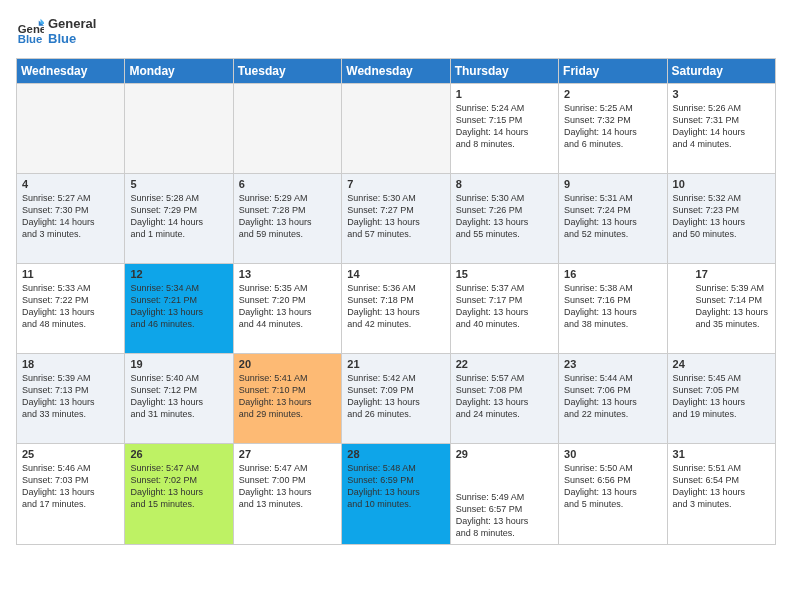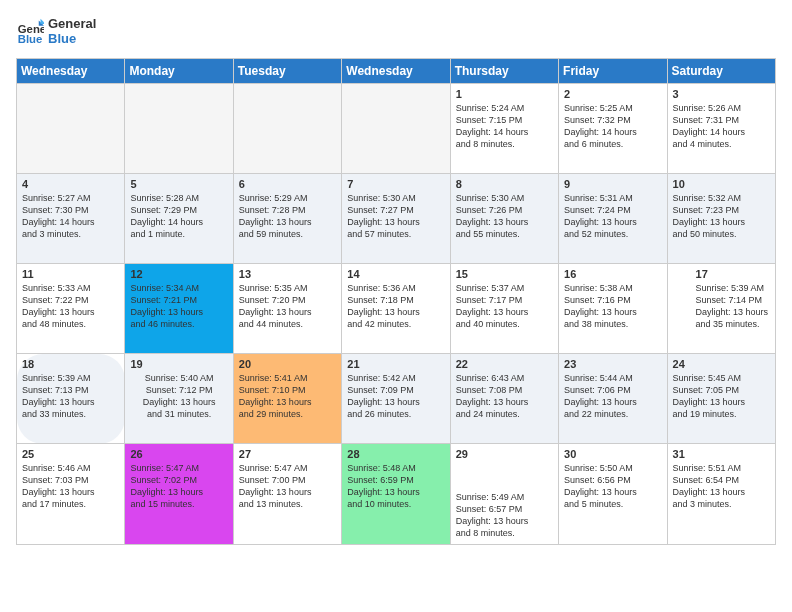--- a/index.html
+++ b/index.html
@@ -241,51 +241,51 @@
         </td>
         <td style="background: rgb(255, 255, 255); padding-left: 28px;">
           <span class="day-num">17</span>
           <div class="day-info" style="white-space: pre-line;">Sunrise: 5:39 AM
 Sunset: 7:14 PM
 Daylight: 13 hours
 and 35 minutes.</div>
         </td>
       </tr>
       <tr>
-        <td style="background: rgb(238, 242, 247); border-radius: 26px;">
+        <td style="background: rgb(238, 242, 247);">
           <span class="day-num">18</span>
           <div class="day-info" style="white-space: pre-line;">Sunrise: 5:39 AM
 Sunset: 7:13 PM
 Daylight: 13 hours
 and 33 minutes.</div>
         </td>
         <td style="background: rgb(238, 242, 247);">
           <span class="day-num">19</span>
-          <div class="day-info" style="white-space: pre-line; text-align: center;">Sunrise: 5:40 AM
+          <div class="day-info" style="white-space: pre-line;">Sunrise: 5:40 AM
 Sunset: 7:12 PM
 Daylight: 13 hours
 and 31 minutes.</div>
         </td>
         <td style="background: #fdba74;">
           <span class="day-num">20</span>
           <div class="day-info" style="white-space: pre-line;">Sunrise: 5:41 AM
 Sunset: 7:10 PM
 Daylight: 13 hours
 and 29 minutes.</div>
         </td>
         <td style="background: rgb(238, 242, 247);">
           <span class="day-num">21</span>
           <div class="day-info" style="white-space: pre-line;">Sunrise: 5:42 AM
 Sunset: 7:09 PM
 Daylight: 13 hours
 and 26 minutes.</div>
         </td>
         <td style="background: rgb(238, 242, 247);">
           <span class="day-num">22</span>
-          <div class="day-info" style="white-space: pre-line;">Sunrise: 6:43 AM
+          <div class="day-info" style="white-space: pre-line;">Sunrise: 5:57 AM
 Sunset: 7:08 PM
 Daylight: 13 hours
 and 24 minutes.</div>
         </td>
         <td style="background: rgb(238, 242, 247);">
           <span class="day-num">23</span>
           <div class="day-info" style="white-space: pre-line;">Sunrise: 5:44 AM
 Sunset: 7:06 PM
 Daylight: 13 hours
 and 22 minutes.</div>
@@ -299,35 +299,35 @@
         </td>
       </tr>
       <tr>
         <td style="background: rgb(255, 255, 255);">
           <span class="day-num">25</span>
           <div class="day-info" style="white-space: pre-line;">Sunrise: 5:46 AM
 Sunset: 7:03 PM
 Daylight: 13 hours
 and 17 minutes.</div>
         </td>
-        <td style="background: #d946ef; margin-left: 38px;">
+        <td style="background: #bef264; margin-left: 38px;">
           <span class="day-num">26</span>
           <div class="day-info" style="white-space: pre-line;">Sunrise: 5:47 AM
 Sunset: 7:02 PM
 Daylight: 13 hours
 and 15 minutes.</div>
         </td>
         <td style="background: rgb(255, 255, 255);">
           <span class="day-num">27</span>
           <div class="day-info" style="white-space: pre-line;">Sunrise: 5:47 AM
 Sunset: 7:00 PM
 Daylight: 13 hours
 and 13 minutes.</div>
         </td>
-        <td style="background: #86efac;">
+        <td style="background: #0ea5e9;">
           <span class="day-num">28</span>
           <div class="day-info" style="white-space: pre-line;">Sunrise: 5:48 AM
 Sunset: 6:59 PM
 Daylight: 13 hours
 and 10 minutes.</div>
         </td>
         <td style="background: rgb(255, 255, 255);">
           <span class="day-num">29</span>
           <div class="day-info" style="white-space: pre-line; margin-top: 31px;">Sunrise: 5:49 AM
 Sunset: 6:57 PM

